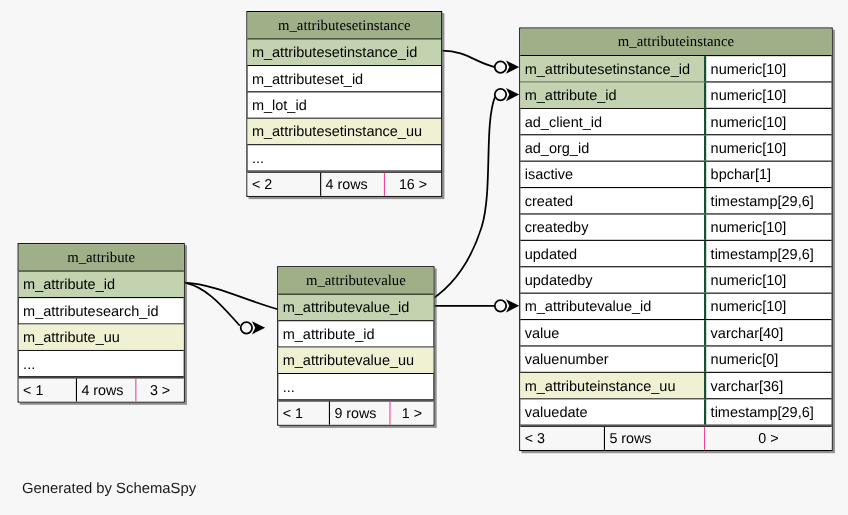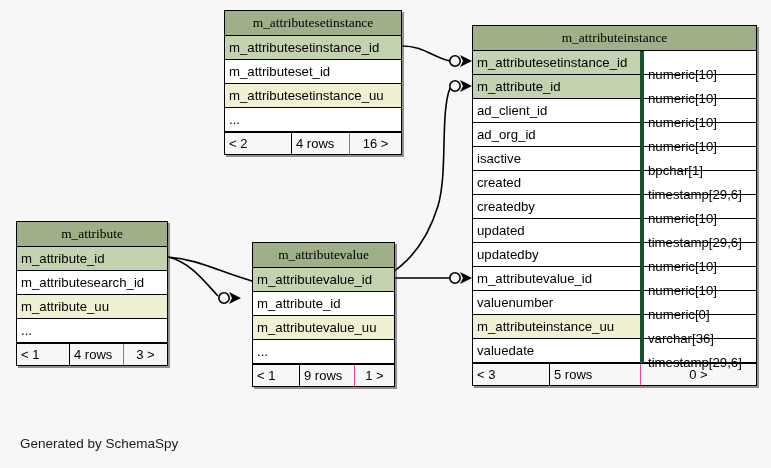--- a/index.html
+++ b/index.html
@@ -47,22 +47,22 @@
   .row:last-child{border-bottom:none;}
   .row .c1{
     flex:1 1 auto;
     padding:0 4px;
     white-space:nowrap;
     overflow:hidden;
     box-sizing:border-box;
   }
   .row .c2{
     flex:0 0 auto;
-    padding:12px 4px;
-    border-left:4px solid #14532d;
+    padding:0 4px;
+    border-left:2px solid #14532d;
     white-space:nowrap;
     box-sizing:border-box;
   }
   .row.pk  .c1{background:#c3d3af;}
   .row.uu  .c1{background:#f0f0d2;}
   .row.dots .c1{color:#000;}
 
   
   .foot{
     display:flex;
@@ -148,20 +148,23 @@
 
   <div class="tbl" id="t-asi">
     <div class="title">m_attributesetinstance</div>
 
     <div class="row pk">
       <span class="c1">m_attributesetinstance_id</span>
     </div>
     <div class="row">
       <span class="c1">m_attributeset_id</span>
     </div>
+    <div class="row">
+      <span class="c1">m_lot_id</span>
+    </div>
     <div class="row uu">
       <span class="c1">m_attributesetinstance_uu</span>
     </div>
     <div class="row dots">
       <span class="c1">...</span>
     </div>
 
     <div class="foot">
       <span class="f fl">&lt; 2</span>
       <span class="f fm">4 rows</span>
@@ -206,20 +209,24 @@
     </div>
     <div class="row">
       <span class="c1">updatedby</span>
       <span class="c2">numeric[10]</span>
     </div>
     <div class="row">
       <span class="c1">m_attributevalue_id</span>
       <span class="c2">numeric[10]</span>
     </div>
     <div class="row">
+      <span class="c1">value</span>
+      <span class="c2">varchar[40]</span>
+    </div>
+    <div class="row">
       <span class="c1">valuenumber</span>
       <span class="c2">numeric[0]</span>
     </div>
     <div class="row uu">
       <span class="c1">m_attributeinstance_uu</span>
       <span class="c2">varchar[36]</span>
     </div>
     <div class="row">
       <span class="c1">valuedate</span>
       <span class="c2">timestamp[29,6]</span>

